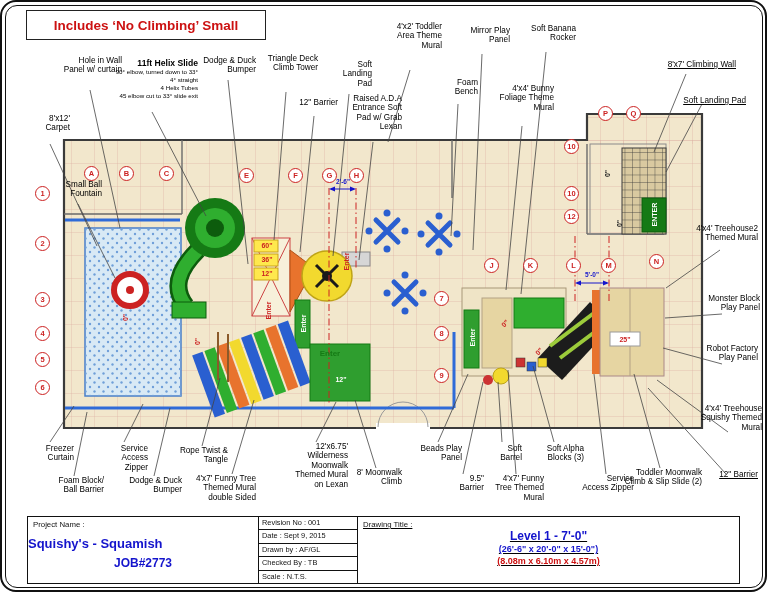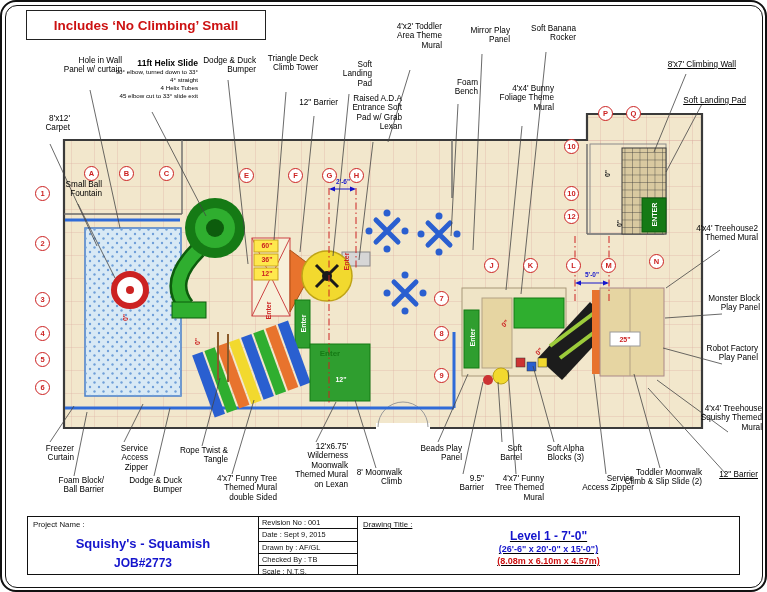--- a/index.html
+++ b/index.html
@@ -13,29 +13,29 @@
   .helix-title{font:bold 8.6px/1.2 "Liberation Sans",sans-serif;}
   .helix-sub{font:6.2px/1.25 "Liberation Sans",sans-serif;}
   .gc{position:absolute;width:13px;height:13px;border:1.2px solid #cc2222;border-radius:50%;background:#fff;
       color:#cc2222;font:bold 7.5px/13px "Liberation Sans",sans-serif;text-align:center;z-index:3;}
   .pl{position:absolute;font:bold 7px/1 "Liberation Sans",sans-serif;text-align:center;z-index:2;}
   .red{color:#cc2222}.blue{color:#1414cc}.white{color:#fff}.green{color:#157a15}.blk{color:#222}
   .r90{transform:rotate(-90deg)}.r45{transform:rotate(-45deg)}
   .note{position:absolute;left:24px;top:8px;width:238px;height:28px;border:1.2px solid #222;background:#fff;
         display:flex;align-items:center;justify-content:center;font:bold 13.5px "Liberation Sans",sans-serif;
         color:#cc1111;z-index:4;}
-  .tb{position:absolute;left:25px;top:514px;width:713px;height:59px;border:1.6px solid #111;display:flex;
+  .tb{position:absolute;left:25px;top:514px;width:713px;height:68px;border:1.6px solid #111;display:flex;
       background:#fff;z-index:4;box-sizing:border-box;}
   .tb-left{width:230px;border-right:1.6px solid #111;}
   .tb-mid{width:98px;border-right:1.6px solid #111;display:flex;flex-direction:column;}
   .tb-mid .row{flex:1;border-bottom:1px solid #111;font:7.4px/1.4 "Liberation Sans",sans-serif;padding:1px 0 0 3px;color:#111;}
   .tb-mid .row:last-child{border-bottom:none;}
   .tb-right{flex:1;text-decoration:underline;}
   .small-label{font:7.8px/1.2 "Liberation Sans",sans-serif;color:#111;padding:3px 0 0 5px;}
-  .proj-name{text-align:center;font:bold 13px/1.2 "Liberation Sans",sans-serif;color:#1414cc;margin-top:7px;}
+  .proj-name{font:bold 13px/1.2 "Liberation Sans",sans-serif;color:#1414cc;margin-top:7px;}
   .job{text-align:center;font:bold 12px/1.2 "Liberation Sans",sans-serif;color:#1414cc;margin-top:4px;}
   .dt1{text-align:center;font:bold 12px/1.25 "Liberation Sans",sans-serif;color:#1414cc;}
   .dt2{text-align:center;font:bold 9px/1.3 "Liberation Sans",sans-serif;color:#1414cc;}
   .dt3{text-align:center;font:bold 9px/1.3 "Liberation Sans",sans-serif;color:#cc1111;}
 </style>
 </head>
 <body>
 
 <div class="page">
 
@@ -259,21 +259,21 @@
   <div class="co" style="left:692px;top:222px;width:64px">4'x4' Treehouse2 Themed Mural</div>
   <div class="co" style="left:698px;top:292px;width:60px">Monster Block Play Panel</div>
   <div class="co" style="left:696px;top:342px;width:60px">Robot Factory Play Panel</div>
   <div class="co" style="left:698px;top:402px;width:62px">4'x4' Treehouse Squishy Themed Mural</div>
   <div class="co nowrap" style="left:700px;top:468px;width:56px">12" Barrier</div>
   <div class="co" style="left:26px;top:442px;width:46px">Freezer Curtain</div>
   <div class="co" style="left:42px;top:474px;width:60px">Foam Block/ Ball Barrier</div>
   <div class="co" style="left:96px;top:442px;width:50px">Service Access Zipper</div>
   <div class="co" style="left:124px;top:474px;width:56px">Dodge &amp; Duck Bumper</div>
   <div class="co" style="left:174px;top:444px;width:52px">Rope Twist &amp; Tangle</div>
-  <div class="co" style="left:211px;top:472px;width:64px">4'x7' Funny Tree Themed Mural double Sided</div>
+  <div class="co" style="left:190px;top:472px;width:64px">4'x7' Funny Tree Themed Mural double Sided</div>
   <div class="co" style="left:282px;top:440px;width:64px">12'x6.75' Wilderness Moonwalk Themed Mural on Lexan</div>
   <div class="co" style="left:350px;top:466px;width:50px">8' Moonwalk Climb</div>
   <div class="co" style="left:412px;top:442px;width:48px">Beads Play Panel</div>
   <div class="co" style="left:444px;top:472px;width:38px">9.5" Barrier</div>
   <div class="co" style="left:482px;top:442px;width:38px">Soft Barrel</div>
   <div class="co" style="left:488px;top:472px;width:54px">4'x7' Funny Tree Themed Mural</div>
   <div class="co" style="left:526px;top:442px;width:56px">Soft Alpha Blocks (3)</div>
   <div class="co" style="left:578px;top:472px;width:54px">Service Access Zipper</div>
   <div class="co" style="left:620px;top:466px;width:80px">Toddler Moonwalk Climb &amp; Slip Slide (2)</div>
 

